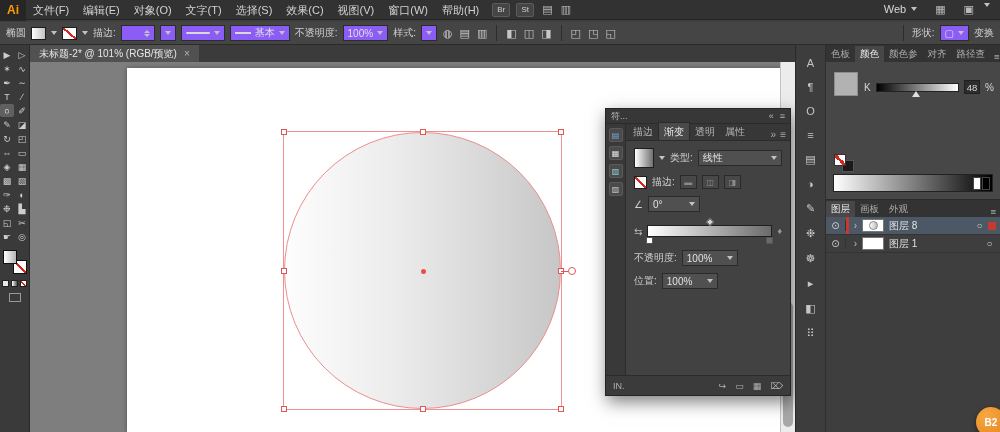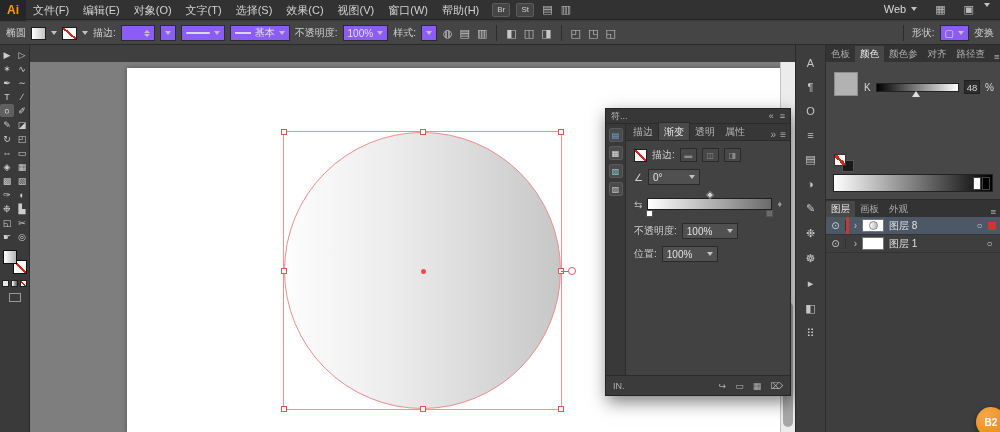--- a/index.html
+++ b/index.html
@@ -298,20 +298,26 @@
       <div class="fs-stroke"></div>
     </div>
     <div class="mini-row">
       <span class="mini color"></span>
       <span class="mini grad"></span>
       <span class="mini nonem"></span>
     </div>
     <div class="screen-mode"></div>
   </div>
 
+  <div class="tabstrip">
+    <div class="doc-tab">
+      <span>未标题-2* @ 101% (RGB/预览)</span>
+      <span class="doc-close">×</span>
+    </div>
+  </div>
 
   <div class="pasteboard">
     <div class="artboard"></div>
     <div class="vscroll">
       <div class="vthumb"></div>
     </div>
   </div>
 
   <div class="sel-box">
     <div class="circle"></div>
@@ -347,20 +353,29 @@
           <span class="fp-tab">描边</span>
           <span class="fp-tab active">渐变</span>
           <span class="fp-tab">透明</span>
           <span class="fp-tab">属性</span>
           <span class="fp-tabs-right">
             <span>»</span>
             <span>≡</span>
           </span>
         </div>
         <div class="fp-content">
+          <div class="fp-row">
+            <span class="gr-thumb"></span>
+            <span class="caret"></span>
+            <span class="fp-label">类型:</span>
+            <span class="dd grow">
+              <span>线性</span>
+              <span class="caret"></span>
+            </span>
+          </div>
           <div class="fp-row">
             <span class="stroke-sw"></span>
             <span class="fp-label">描边:</span>
             <span class="icon-btn">▬</span>
             <span class="icon-btn">◫</span>
             <span class="icon-btn">◨</span>
           </div>
           <div class="fp-row">
             <span class="fp-label">∠</span>
             <span class="dd w52">

